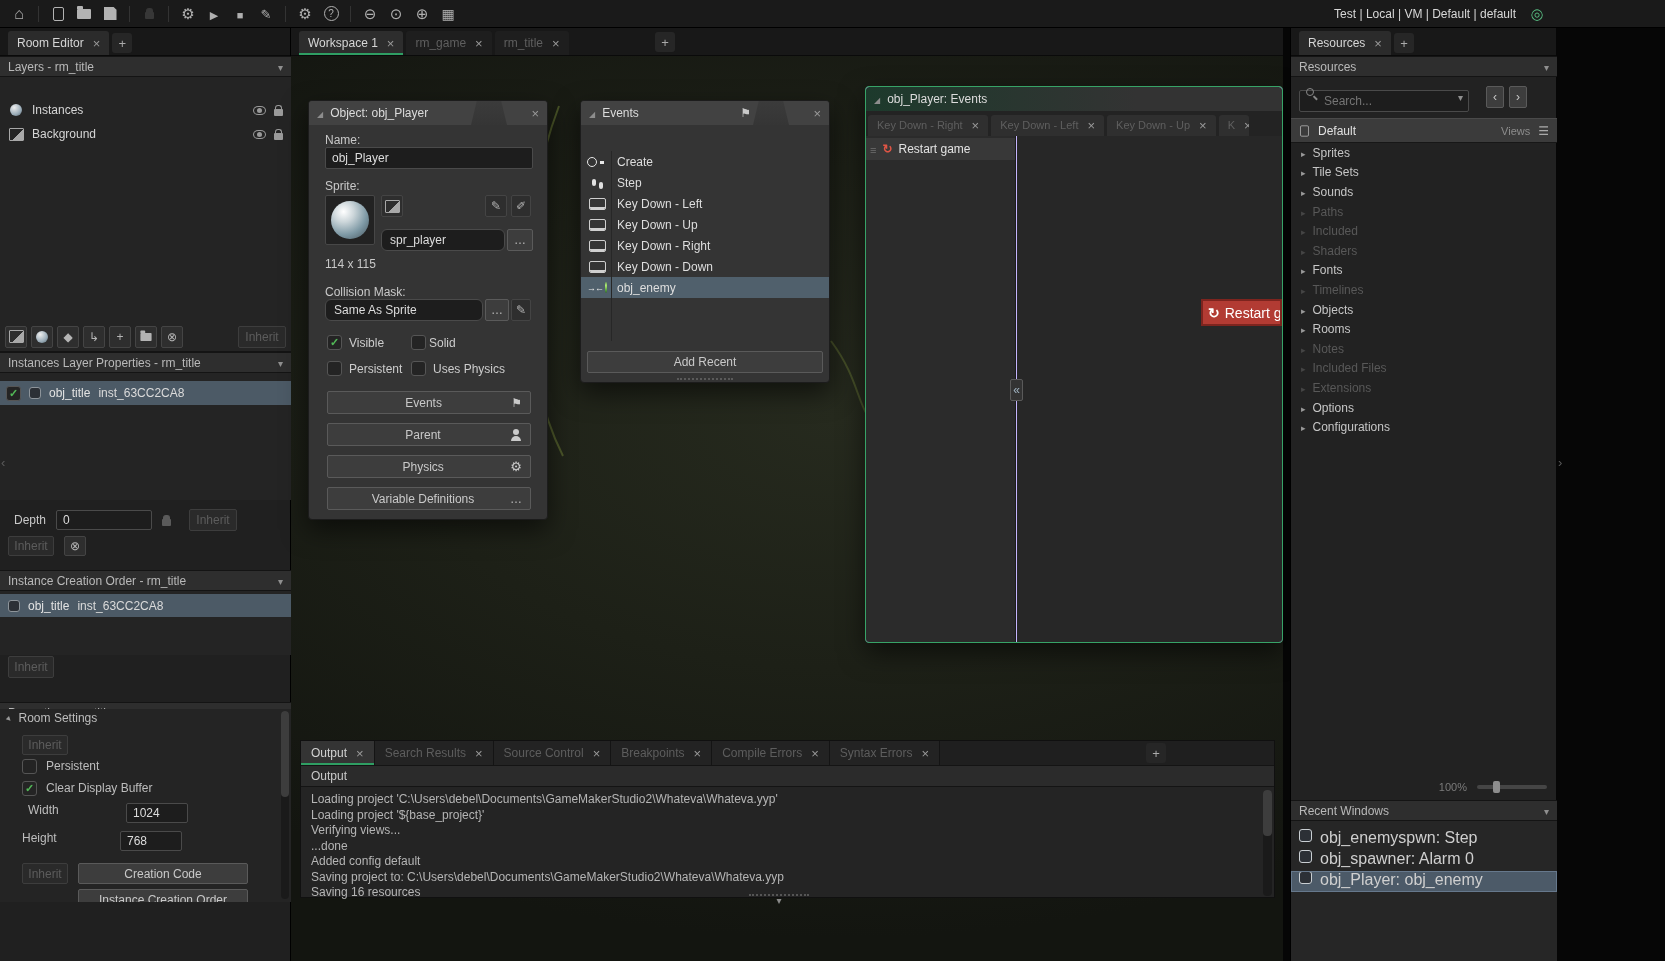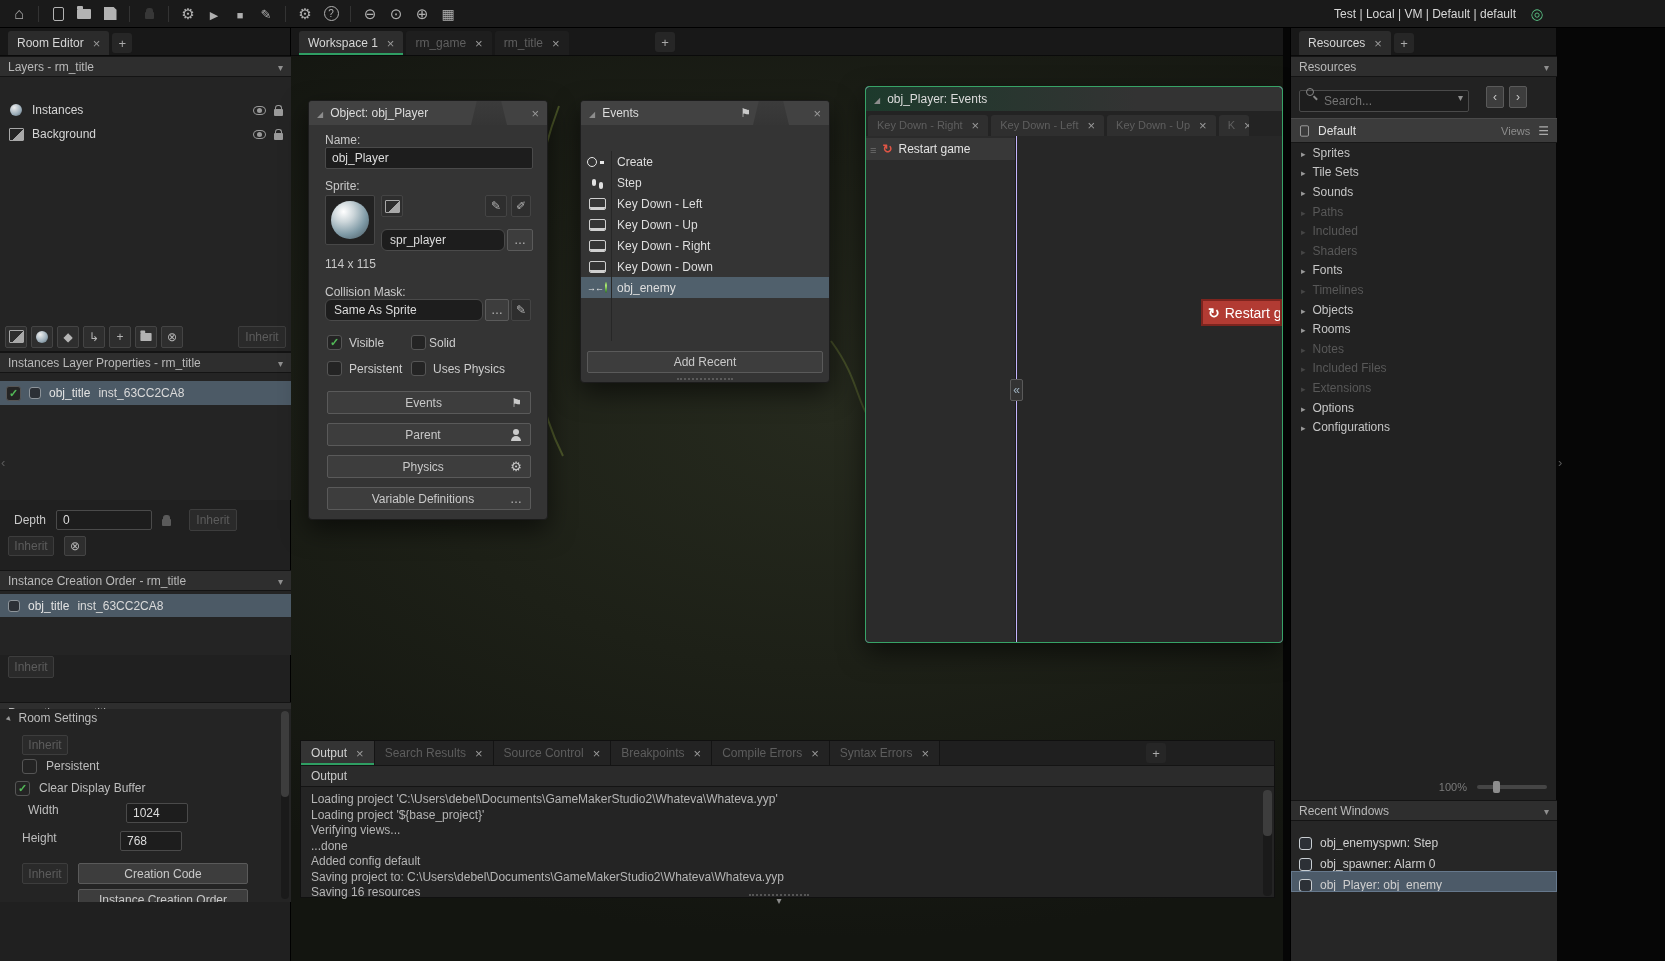--- a/index.html
+++ b/index.html
@@ -99,21 +99,21 @@
   
   .ball{width:38px;height:38px;border-radius:50%;background:radial-gradient(circle at 33% 28%,#ffffff,#ccd6da 28%,#7e99a5 62%,#43525a)}
   
   .logline{color:#b5b5b5;font-size:12px;line-height:15.5px;white-space:nowrap}
   .otab{height:24px;display:flex;align-items:center;gap:9px;padding:0 10px;background:#232323;border-right:1px solid #141414;color:#5d5d5d;font-size:12px;white-space:nowrap}
   .otab.active{background:#343434;color:#d2d2d2;box-shadow:inset 0 -2px 0 #2f9e63}
   
   .tree-row{height:19.6px;display:flex;align-items:center;gap:7px;padding-left:10px;font-size:12px;color:#c6c6c6}
   .tree-row.dim{color:#585858}
   .tree-row.dim .tri::before{color:#454545}
-  .rec-row{height:21px;display:flex;align-items:flex-end;gap:8px;padding:0 8px;font-size:12px;color:#cfcfcf}
+  .rec-row{height:21px;display:flex;align-items:flex-start;gap:8px;padding:0 8px;font-size:16px;color:#cfcfcf}
   .rec-row.selected{background:#4c5a68;outline:1px solid #66788c;outline-offset:-1px}
   .mag{width:8px;height:8px;border:1.5px solid #888;border-radius:50%;position:relative;display:block}
   .mag::after{content:"";position:absolute;width:5px;height:1.5px;background:#888;transform:rotate(45deg);left:6px;top:8px}
   .collapse::before{content:"«";color:#9fb2c0;font-size:12px}
   .grip::before{content:"≡";color:#6f6f6f;font-size:11px}
   .restart-ic::before{content:"↻";font-weight:bold}
   .scrtrack{background:#1a1a1a;border-radius:4px}
   .scrthumb{background:#3d3d3d;border-radius:4px}
 </style>
 </head>
@@ -285,21 +285,21 @@
         <span class="tri" style="transform:rotate(45deg)"></span>
         <span>Room Settings</span>
       </div>
       <div class="btn dim" style="width:46px;height:20px;margin:4px 0 0 22px">
           <span>Inherit</span>
         </div>
       <div class="propline" style="height:22px;padding-left:22px;gap:9px;margin-top:4px">
         <span class="cb"></span>
         <span>Persistent</span>
       </div>
-      <div class="propline" style="height:22px;padding-left:15px;gap:9px">
+      <div class="propline" style="height:22px;padding-left:22px;gap:9px">
         <span class="cb checked"></span>
         <span>Clear Display Buffer</span>
       </div>
       <div class="propline" style="height:26px;padding-left:28px">
         <span style="width:98px">Width</span>
         <input class="inp" style="width: 62px; height: 20px;" value="1024">
       </div>
       <div class="propline" style="height:26px;padding-left:22px;margin-top:2px">
         <span style="width:98px">Height</span>
         <input class="inp" style="width: 62px; height: 20px;" value="768">

